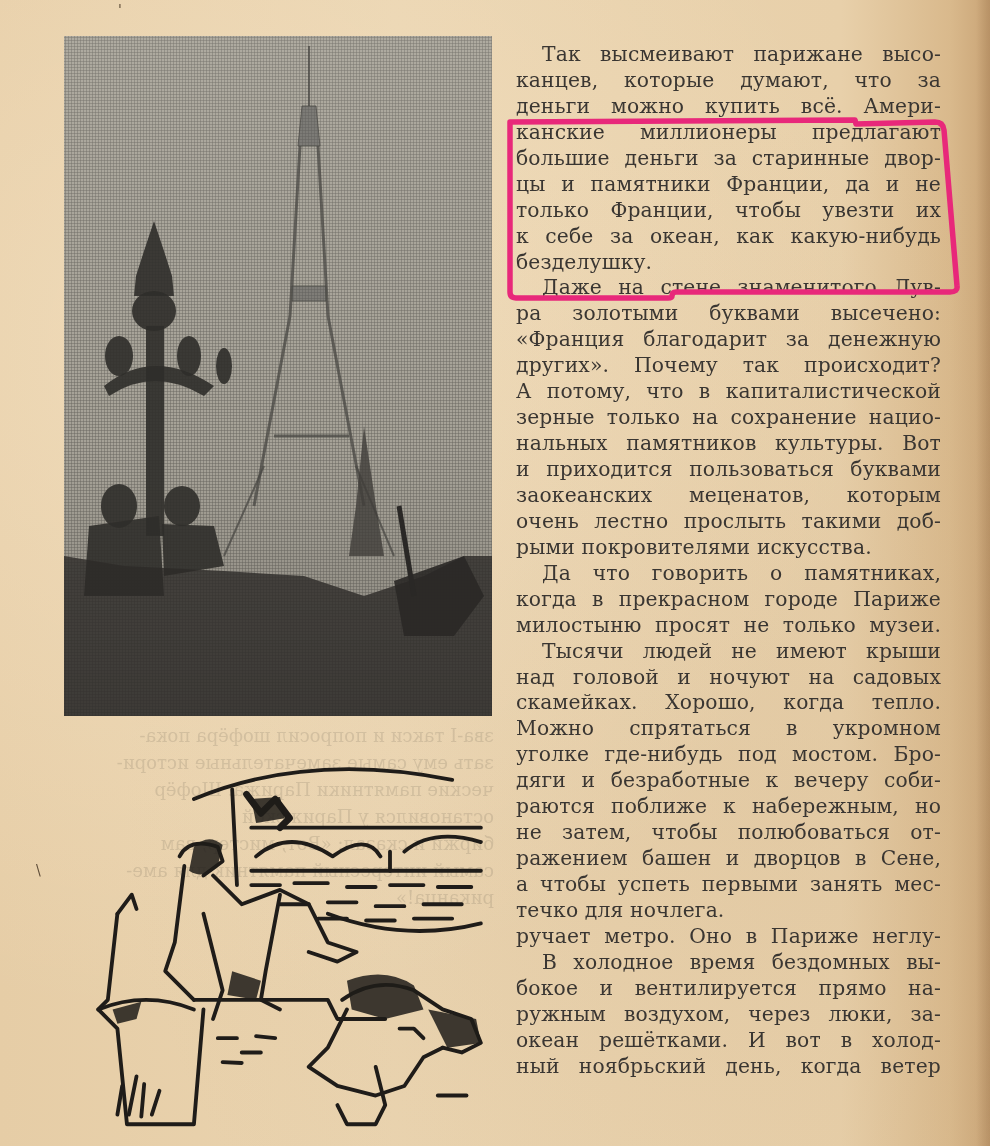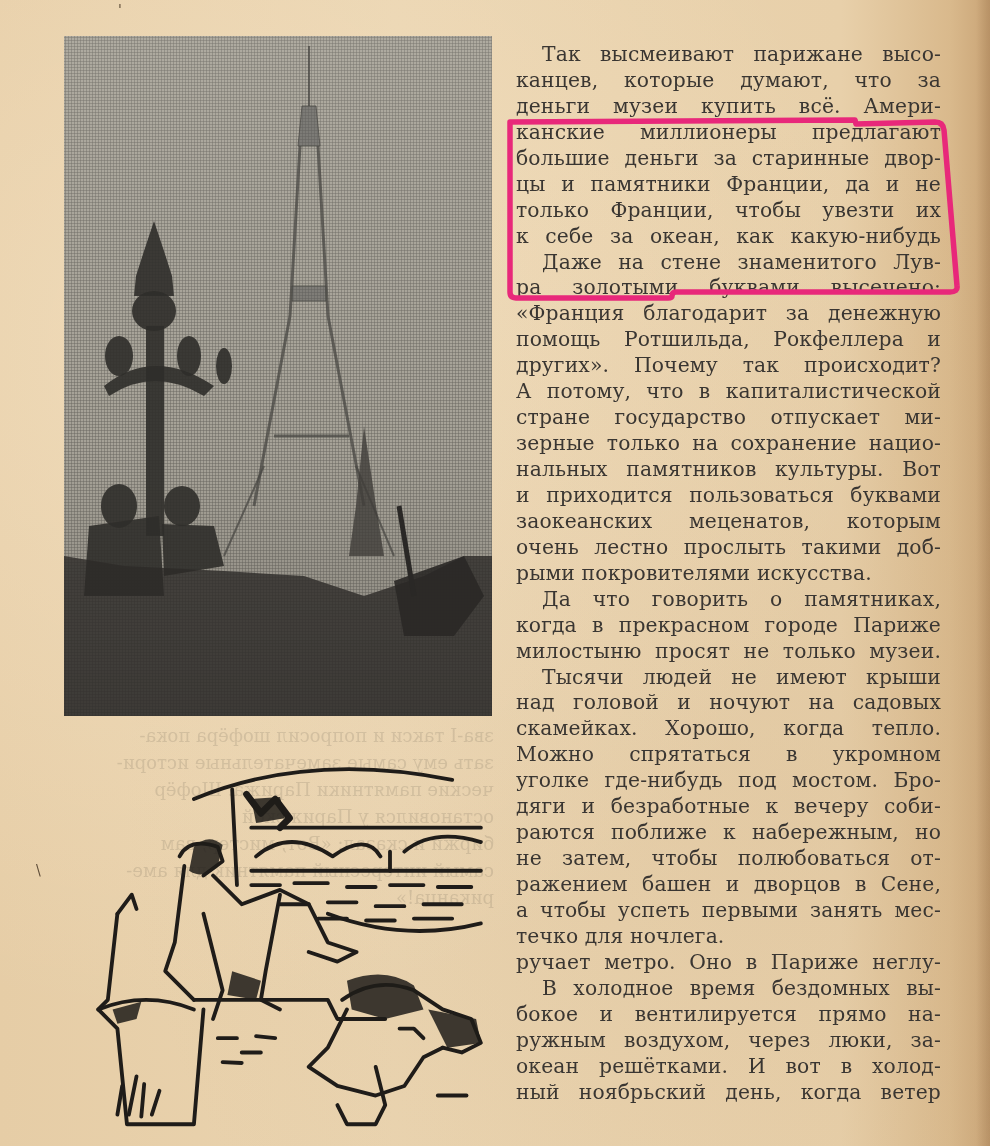--- a/index.html
+++ b/index.html
@@ -176,36 +176,35 @@
         <path d="M55 300 L85 292 L80 310 L60 315 Z"></path>
       </g>
     </svg>
   </div>
 
   <div class="column">
 
     <div>
       <span class="line indent">Так высмеивают парижане высо-</span>
       <span class="line">канцев, которые думают, что за</span>
-      <span class="line">деньги музеи купить всё. Амери-</span>
+      <span class="line">деньги можно купить всё. Амери-</span>
       <span class="line">канские миллионеры предлагают</span>
       <span class="line">большие деньги за старинные двор-</span>
       <span class="line">цы и памятники Франции, да и не</span>
       <span class="line">только Франции, чтобы увезти их</span>
       <span class="line">к себе за океан, как какую-нибудь</span>
+      <span class="line last">безделушку.</span>
     </div>
 
     <div>
       <span class="line indent">Даже на стене знаменитого Лув-</span>
       <span class="line">ра золотыми буквами высечено:</span>
       <span class="line">«Франция благодарит за денежную</span>
-      <span class="line">помощь Ротшильда, Рокфеллера и</span>
       <span class="line">других». Почему так происходит?</span>
       <span class="line">А потому, что в капиталистической</span>
-      <span class="line">стране государство отпускает ми-</span>
       <span class="line">зерные только на сохранение нацио-</span>
       <span class="line">нальных памятников культуры. Вот</span>
       <span class="line">и приходится пользоваться буквами</span>
       <span class="line">заокеанских меценатов, которым</span>
       <span class="line">очень лестно прослыть такими доб-</span>
       <span class="line last">рыми покровителями искусства.</span>
     </div>
 
     <div>
       <span class="line indent">Да что говорить о памятниках,</span>

